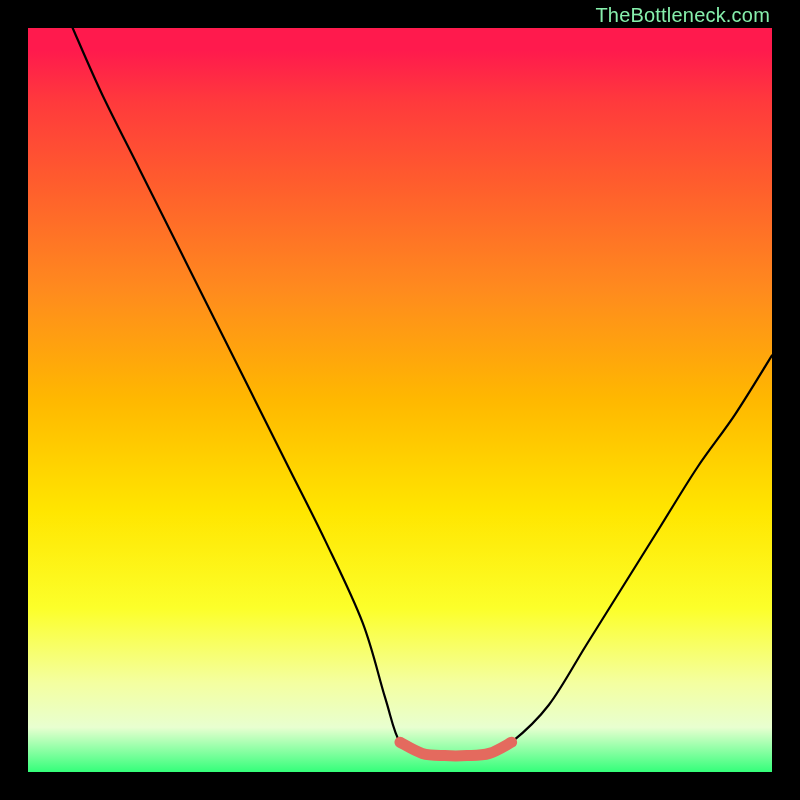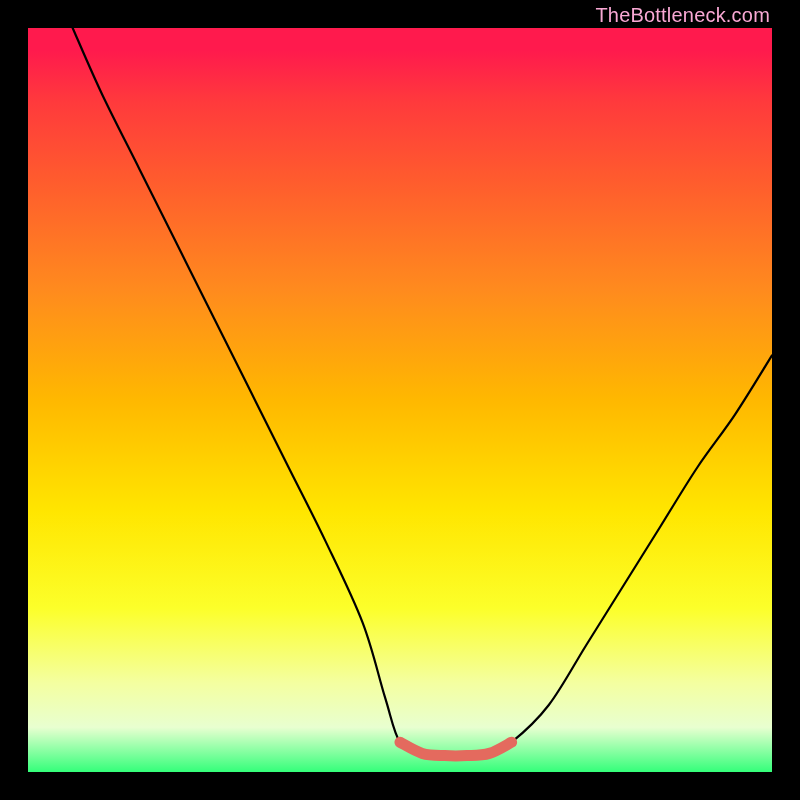--- a/index.html
+++ b/index.html
@@ -52,21 +52,21 @@
     position: absolute;
     top: 0;
     left: 0;
     width: 744px;
     height: 744px;
   }
   .watermark {
     position: absolute;
     top: 4px;
     right: 30px;
-    color: #f9a8d4;
+    color: #86efac;
     font-size: 20px;
     font-weight: 400;
     letter-spacing: 0.2px;
     user-select: none;
   }
 </style>
 </head>
 <body>
 
 <div class="frame">

